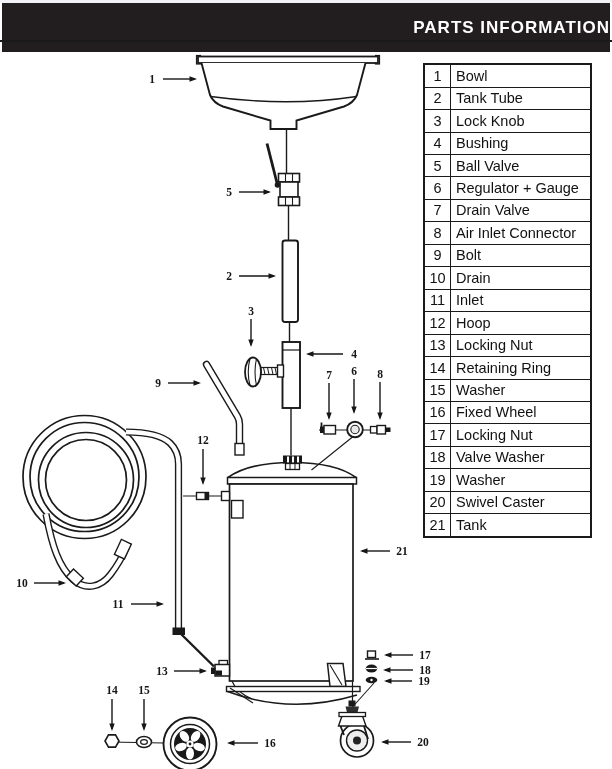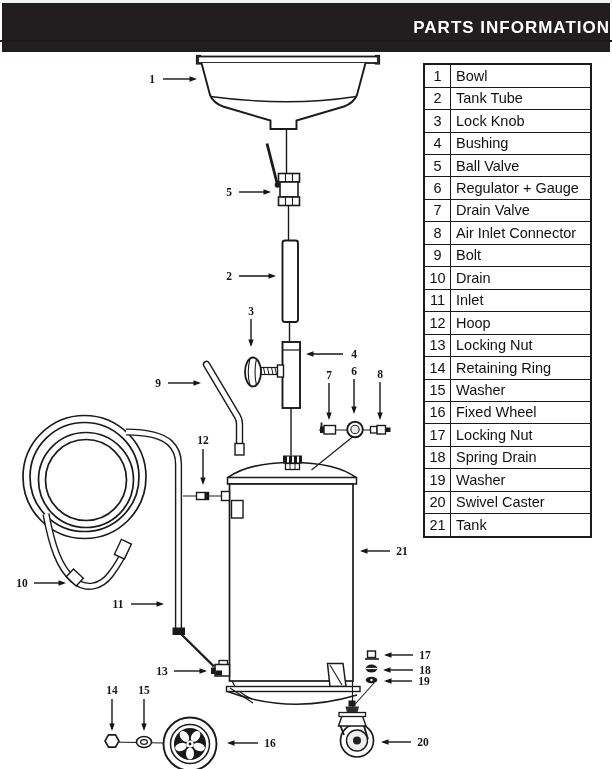--- a/index.html
+++ b/index.html
@@ -382,21 +382,21 @@
         <tr>
           <td class="num">16</td>
           <td class="nm">Fixed Wheel</td>
         </tr>
         <tr>
           <td class="num">17</td>
           <td class="nm">Locking Nut</td>
         </tr>
         <tr>
           <td class="num">18</td>
-          <td class="nm">Spring Drain</td>
+          <td class="nm">Valve Washer</td>
         </tr>
         <tr>
           <td class="num">19</td>
           <td class="nm">Washer</td>
         </tr>
         <tr>
           <td class="num">20</td>
           <td class="nm">Swivel Caster</td>
         </tr>
         <tr>

